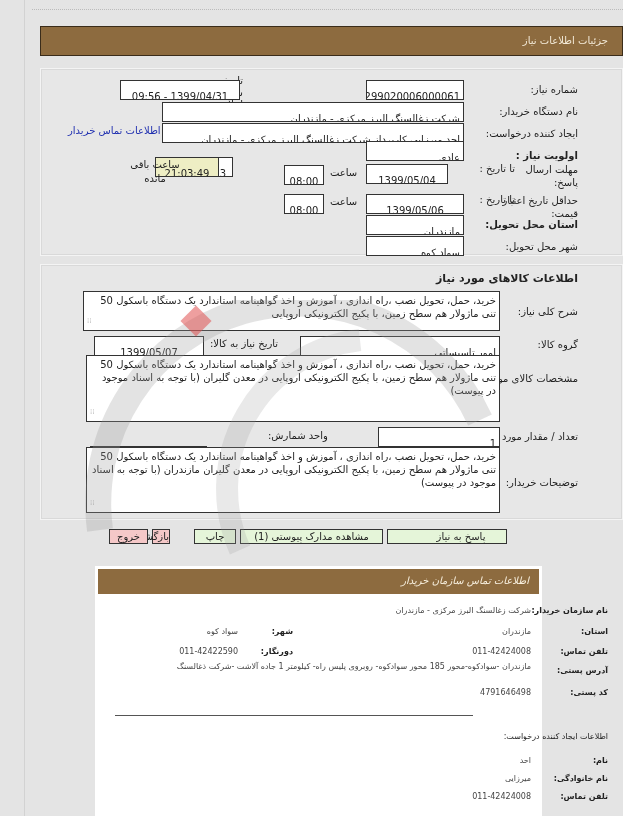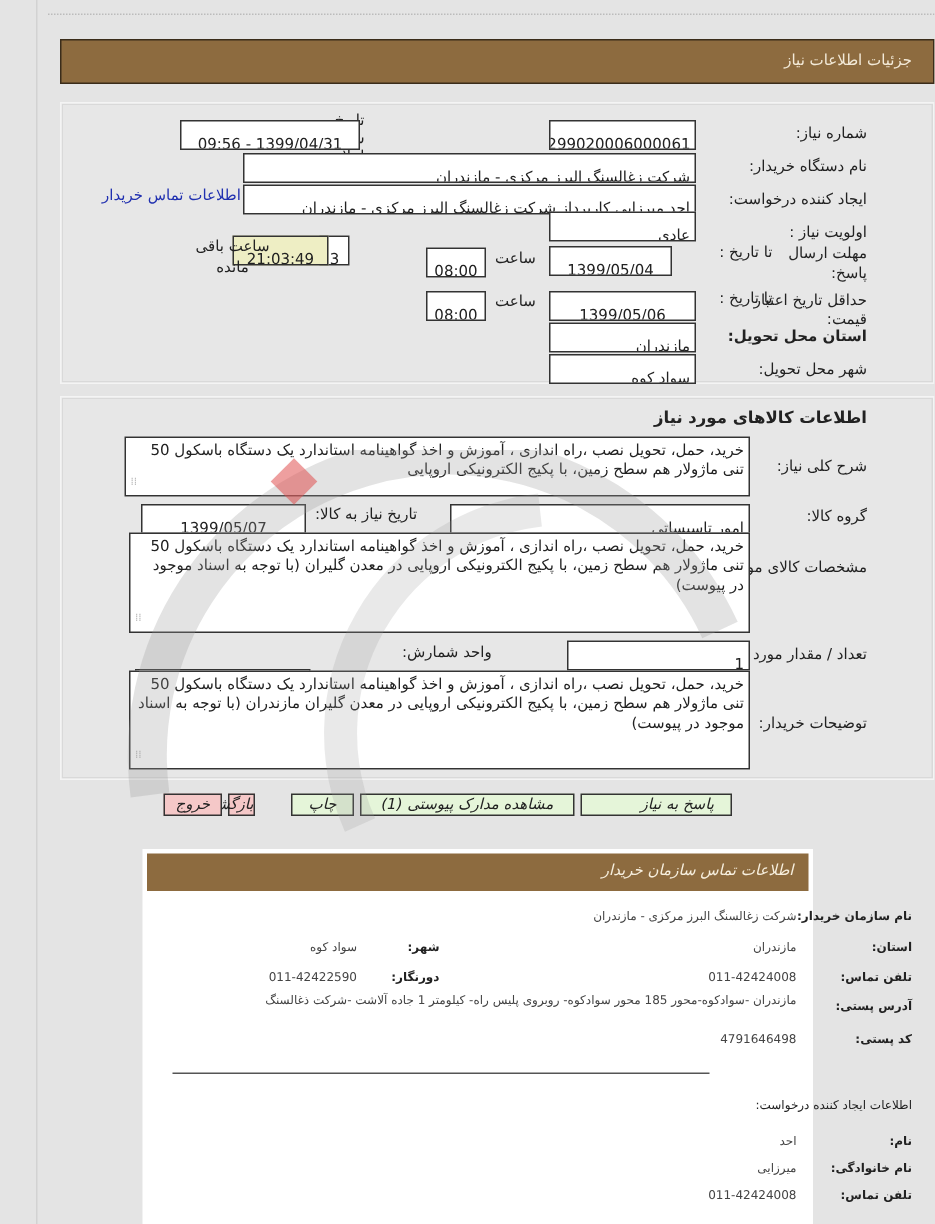--- a/index.html
+++ b/index.html
@@ -13,21 +13,21 @@
   .p1 { top: 68px; height: 188px; }
   .p2 { top: 264px; height: 256px; }
   .lbl { position: absolute; direction: rtl; text-align: right; font-size: 10px; color: #222; white-space: nowrap; }
   .box { position: absolute; background: #fff; border: 1px solid #333; font-size: 10px; direction: rtl; padding: 9px 3px; white-space: nowrap; overflow: hidden; line-height: 13px; }
   .box.c { text-align: center; }
   .box.yellow { background: #eeeec4; margin-left: 28px; }
   .ta { position: absolute; background: #fff; border: 1px solid #333; direction: rtl; text-align: right; font-size: 10px; line-height: 13px; padding: 2px 3px; }
   .grip { position: absolute; left: 3px; bottom: 2px; font-size: 7px; color: #bbb; }
   .link { color: #2030b0; }
   .bold { font-weight: bold; }
-  .btn { position: absolute; top: 529px; height: 15px; border: 1px solid #333; font-size: 10px; text-align: center; line-height: 13px; direction: rtl; cursor: pointer; font-style: italic; }
+  .btn { position: absolute; top: 529px; height: 15px; border: 1px solid #333; font-size: 10px; text-align: center; line-height: 13px; direction: rtl; cursor: pointer; }
   .btn.green { background: #e5f5d9; }
   .btn.pink { background: #f5c8c8; }
   .card { position: absolute; left: 95px; top: 566px; width: 447px; height: 250px; background: #fff; font-style: italic; }
   .card-title { position: absolute; left: 3px; right: 3px; top: 3px; height: 25px; background: #8d6b3f; }
   .card-title span { position: absolute; right: 10px; top: 6px; color: #f7efde; font-size: 10px; direction: rtl; }
   .cl { position: absolute; direction: rtl; text-align: right; font-size: 8px; color: #222; white-space: nowrap; }
   .cv { position: absolute; direction: rtl; text-align: right; font-size: 8px; color: #444; white-space: nowrap; }
   .hr { position: absolute; left: 35px; right: 15px; top: 715px; border-top: 1px solid #555; }
   .wm { position: absolute; pointer-events: none; }
 </style>
@@ -48,21 +48,21 @@
 <span class="lbl" style="right:380px; top:75px; width:50px; white-space:normal; line-height:12px;">تاریخ و ساعت اعلان عمومی:</span>
 <div class="box c" style="left:120px; top:80px; width:120px; height:15px;">1399/04/31 - 09:56</div>
 
 <span class="lbl" style="right:45px; top:106px;">نام دستگاه خریدار:</span>
 <div class="box" style="left:162px; top:102px; width:302px; height:15px;">شرکت زغالسنگ البرز مرکزی - مازندران</div>
 
 <span class="lbl" style="right:45px; top:128px;">ایجاد کننده درخواست:</span>
 <div class="box" style="left:162px; top:123px; width:302px; height:15px;">احد میرزایی کارپرداز شرکت زغالسنگ البرز مرکزی - مازندران</div>
 <span class="lbl link" style="left:68px; top:125px;">اطلاعات تماس خریدار</span>
 
-<span class="lbl" style="right:45px; top:150px;">اولویت نیاز :</span>
+<span class="lbl" style="right:45px; top:150px;font-weight:bold;">اولویت نیاز :</span>
 <div class="box" style="left:366px; top:141px; width:98px; height:15px;">عادی</div>
 
 <span class="lbl" style="right:45px; top:163px; width:55px; white-space:normal; line-height:13px;">مهلت ارسال پاسخ:</span>
 <span class="lbl" style="right:108px; top:163px;">تا تاریخ :</span>
 <div class="box c" style="left:366px; top:164px; width:82px; height:15px;">1399/05/04</div>
 <span class="lbl" style="left:330px; top:167px;">ساعت</span>
 <div class="box c" style="left:284px; top:165px; width:40px; height:15px;">08:00</div>
 <div class="box c" style="left:213px; top:157px; width:20px; height:15px;">3</div>
 <span class="lbl" style="left:193px; top:160px;">روز و</span>
 <div class="box c yellow" style="left:127px; top:157px; width:64px; height:15px;">21:03:49</div>
@@ -105,21 +105,21 @@
 <div class="box" style="left:378px; top:427px; width:122px; height:15px;">1</div>
 <span class="lbl" style="left:268px; top:430px;">واحد شمارش:</span>
 <div class="box" style="left:90px; top:446px; width:117px; height:15px;">دستگاه</div>
 
 <span class="lbl" style="right:45px; top:477px;">توضیحات خریدار:</span>
 <div class="ta" style="left:86px; top:447px; width:414px; height:66px;">
   <span>خرید، حمل، تحویل نصب ،راه اندازی ، آموزش و اخذ گواهینامه استاندارد یک دستگاه باسکول 50 تنی ماژولار هم سطح زمین، با پکیج الکترونیکی اروپایی در معدن گلیران مازندران (با توجه به اسناد موجود در پیوست)</span>
   <span class="grip">⁞⁞</span>
 </div>
 
-<div class="btn green" style="left:387px; width:101px;padding-left:28px;">پاسخ به نیاز</div>
+<div class="btn green" style="left:387px; width:120px;padding-left:28px;">پاسخ به نیاز</div>
 <div class="btn green" style="left:240px; width:143px;">مشاهده مدارک پیوستی (1)</div>
 <div class="btn green" style="left:194px; width:42px;">چاپ</div>
 <div class="btn pink" style="left:152px; width:18px;">بازگشت</div>
 <div class="btn pink" style="left:109px; width:39px;">خروج</div>
 
 <div class="card">
   <div class="card-title">
     <span>اطلاعات تماس سازمان خریدار</span>
   </div>
 </div>

